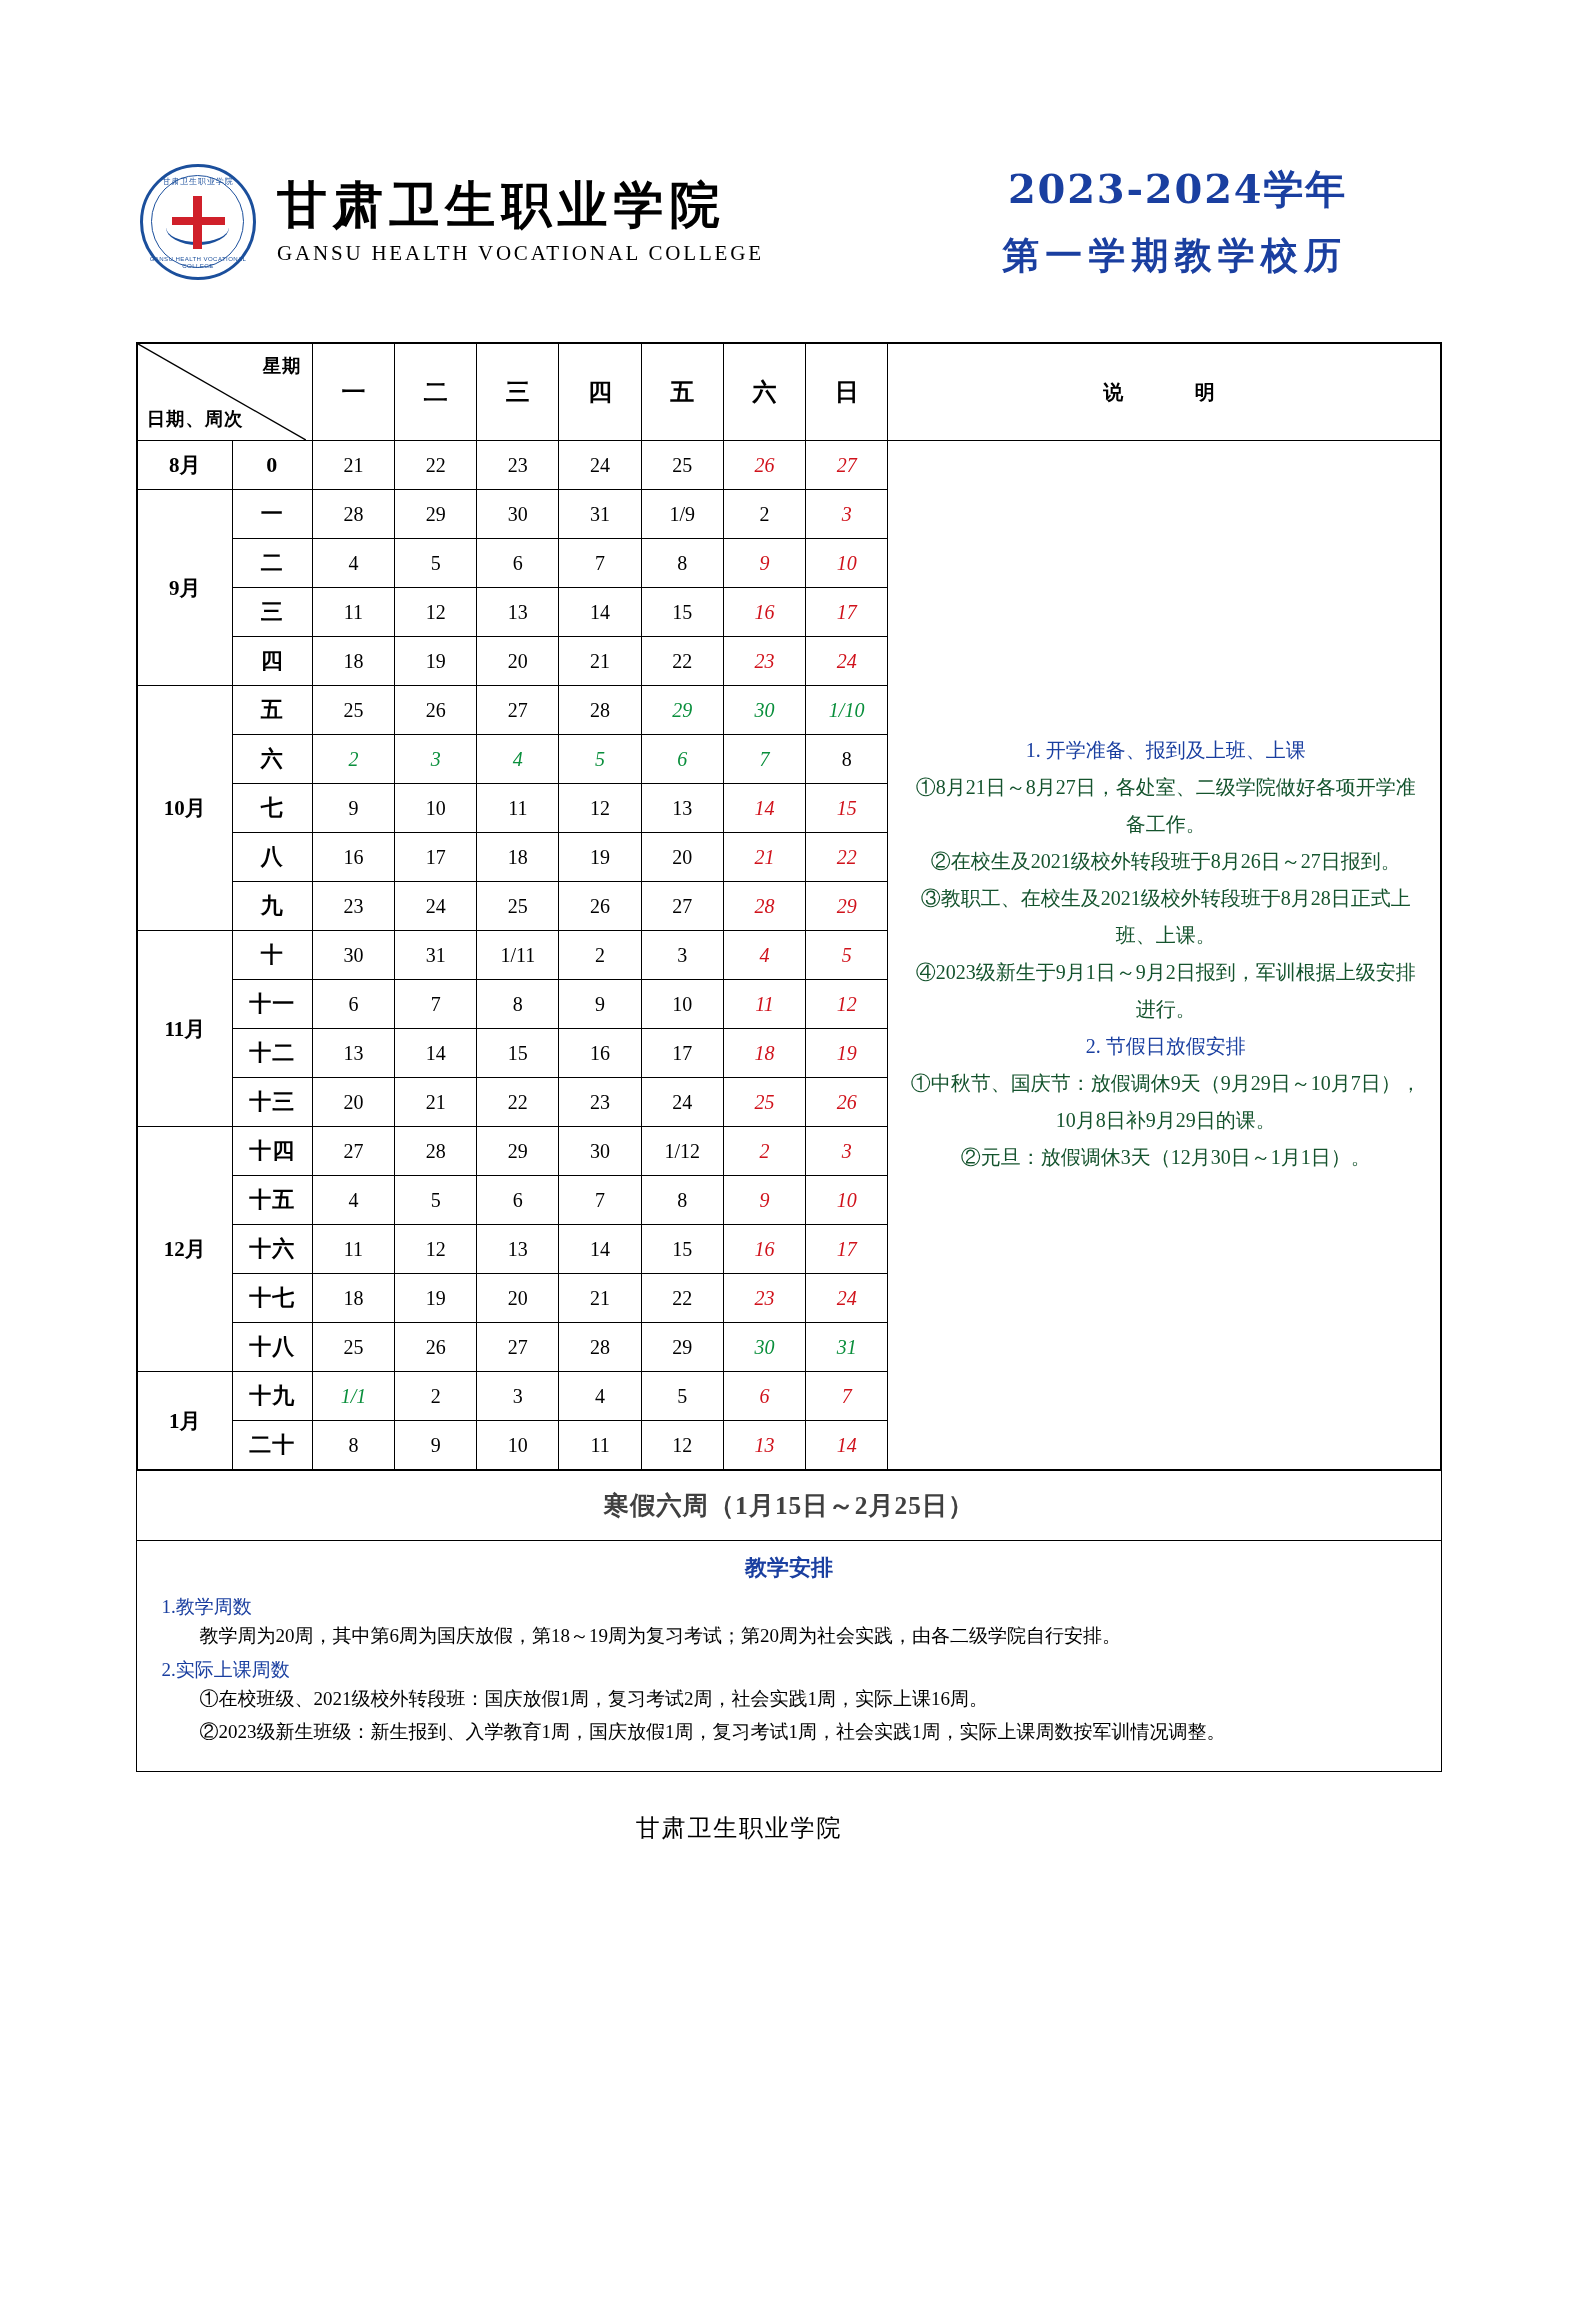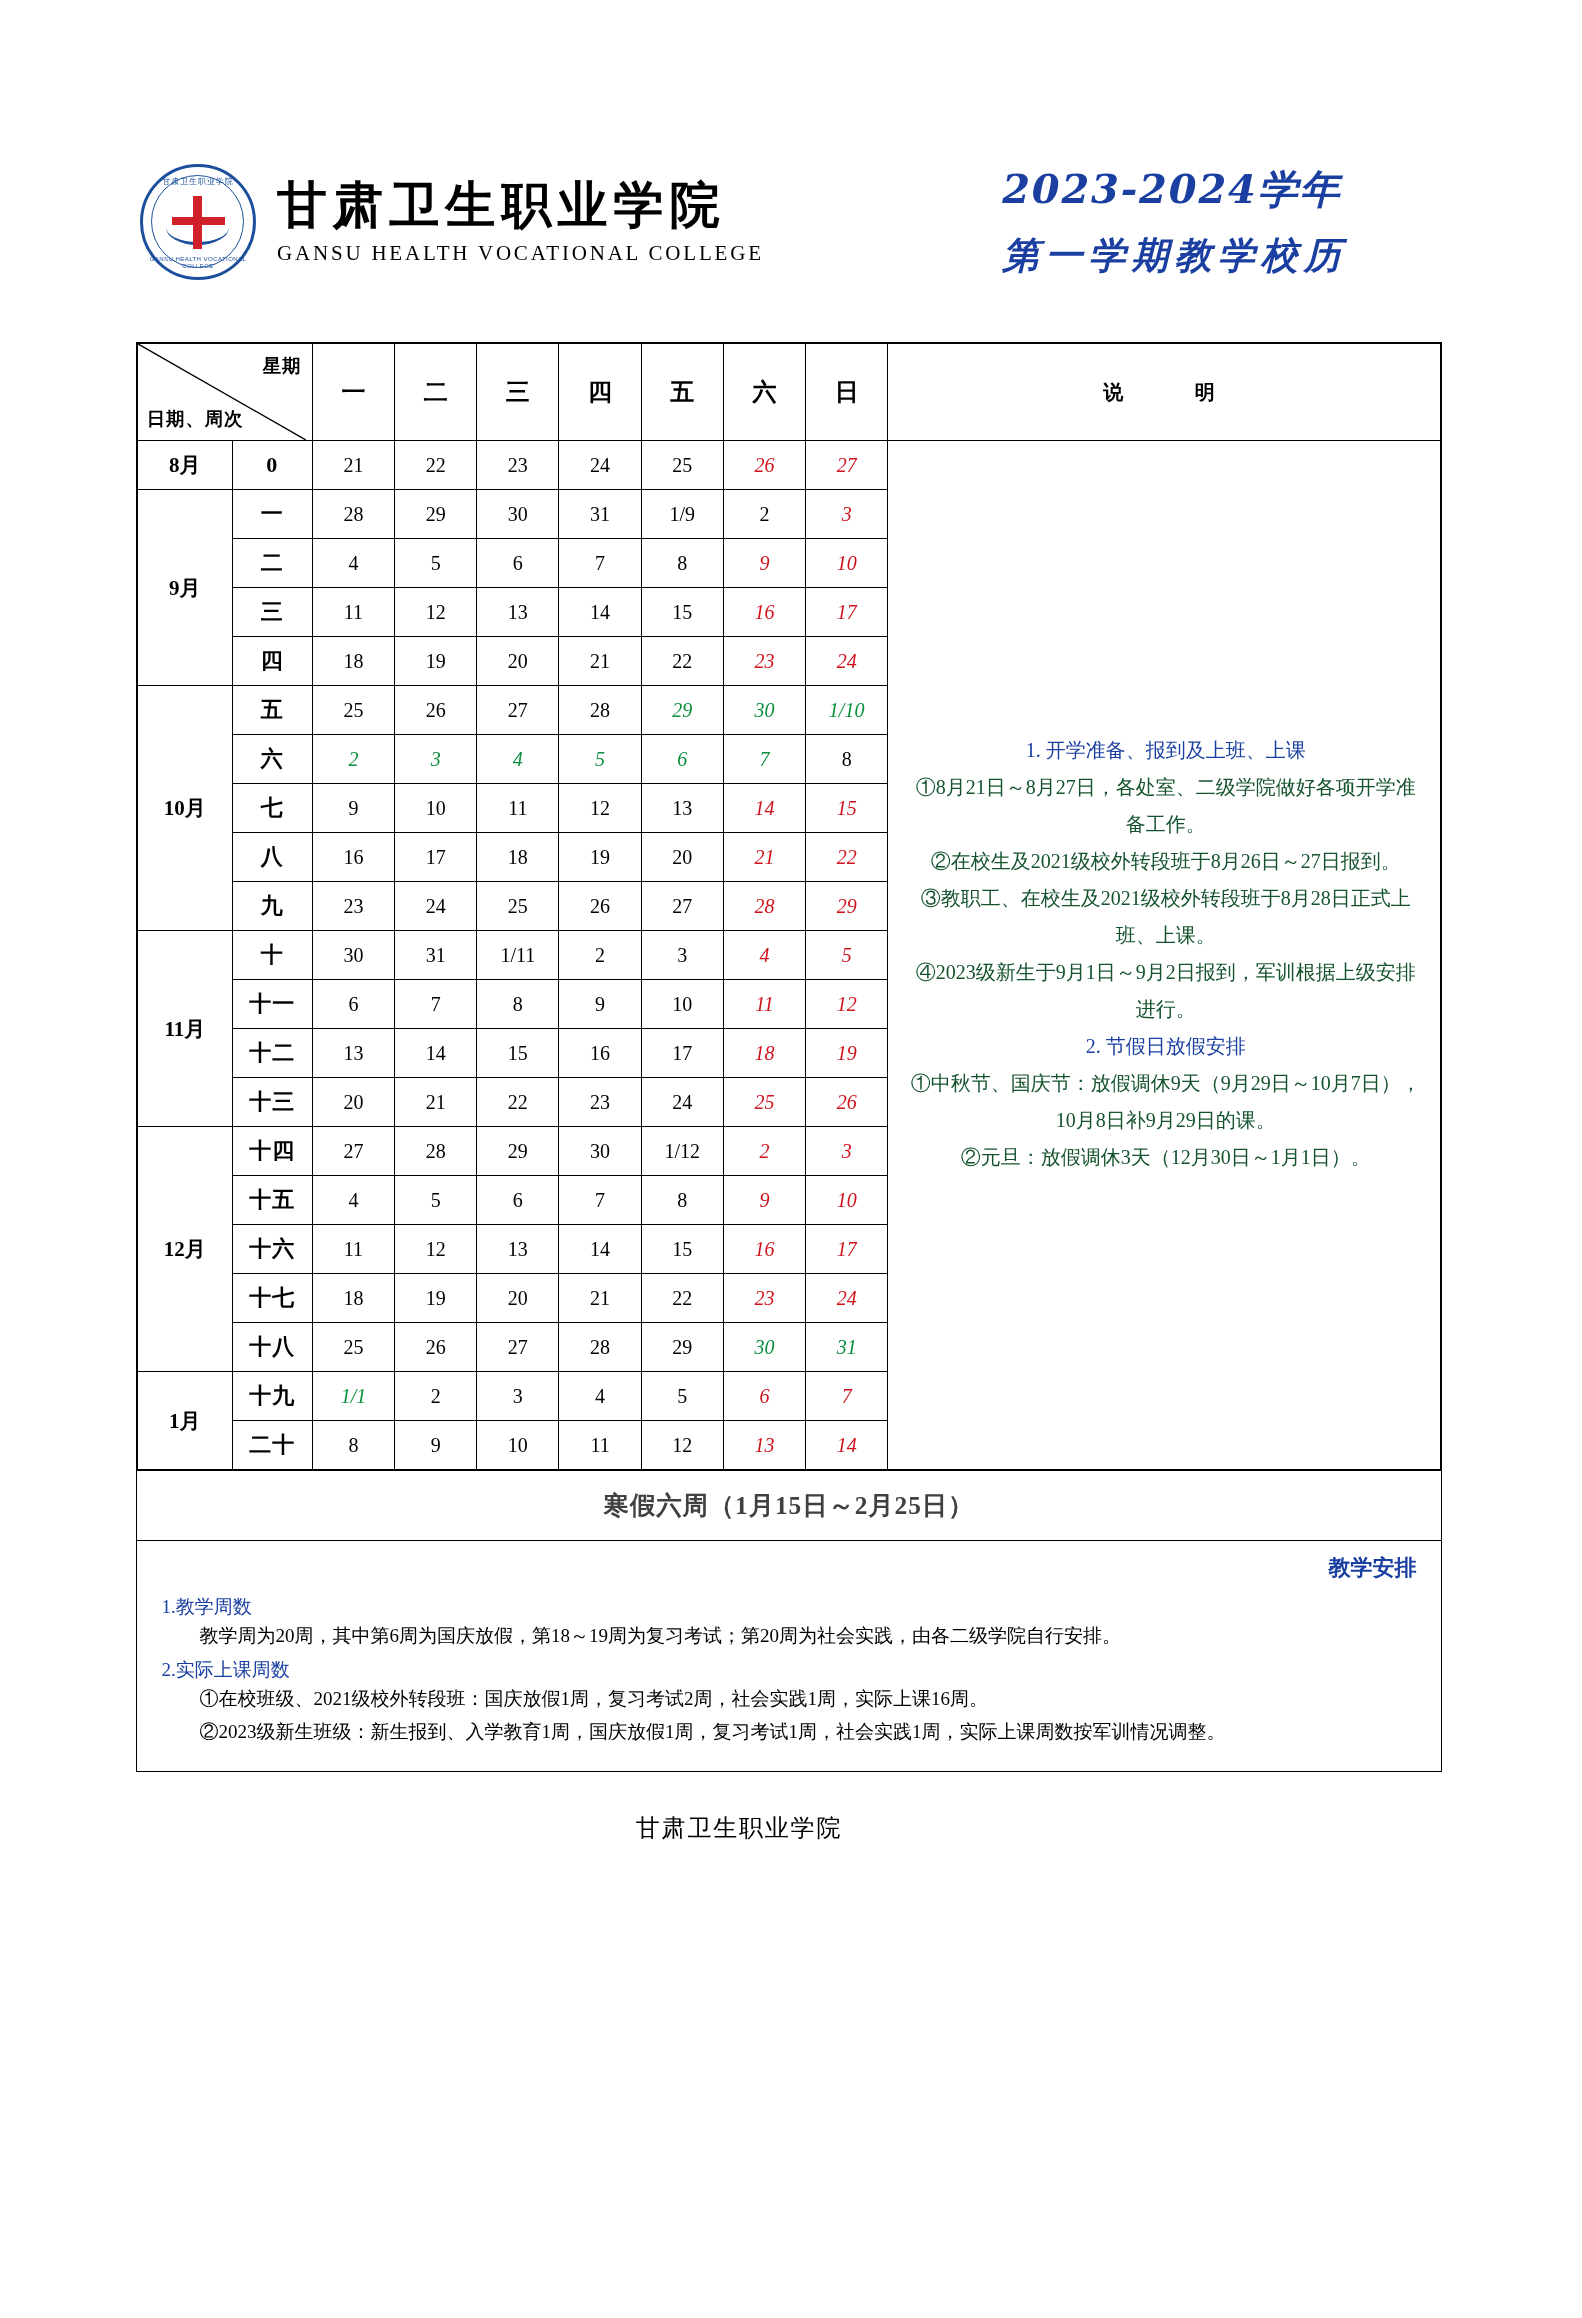--- a/index.html
+++ b/index.html
@@ -108,24 +108,23 @@
   }
   .school-en {
     font-size: 21px;
     letter-spacing: 2.8px;
     margin-top: 8.8px;
     font-family: "Liberation Serif", serif;
     white-space: nowrap;
   }
   .title-block {
     margin-left: auto;
-    text-align: left;
+    text-align: right;
     color: #1a3fa0;
     padding-right: 105px;
-    font-style: italic;
   }
   .title-line1 {
     font-size: 40px;
     font-weight: bold;
     letter-spacing: 1.8px;
     font-family: "DejaVu Serif", serif;
     white-space: nowrap;
   }
   .title-line2 {
     font-size: 37px;
@@ -231,21 +230,21 @@
     font-weight: bold;
     padding: 17.5px 0;
     border-top: 1.8px solid #000;
     border-bottom: 1.8px solid #000;
     letter-spacing: 0.9px;
   }
   .teach-wrap {
     padding: 12.3px 24.5px 23px 24.5px;
   }
   .teach-title {
-    text-align: right;
+    text-align: center;
     color: #1a3fa0;
     font-size: 22px;
     font-weight: bold;
     margin-bottom: 10.5px;
   }
   .teach-sub {
     color: #1a3fa0;
     font-size: 19px;
     margin-top: 5.3px;
   }

